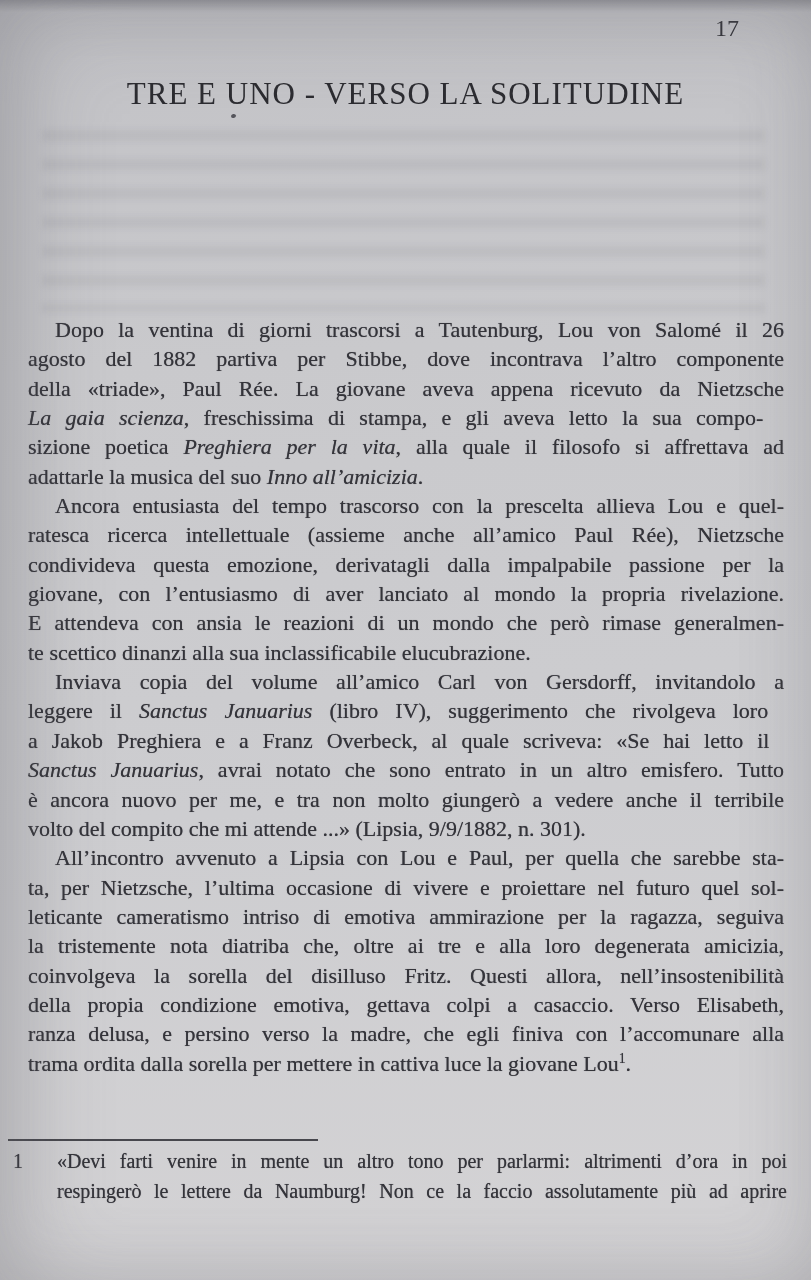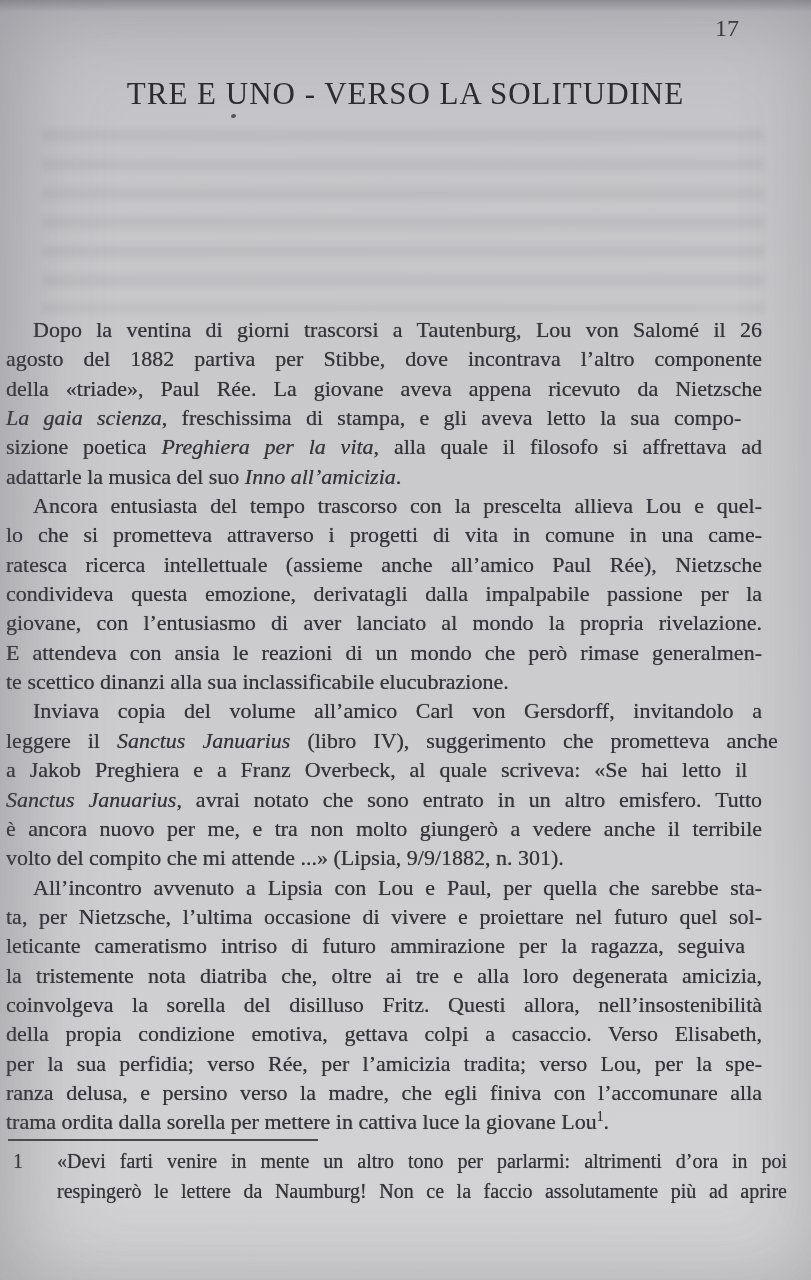--- a/index.html
+++ b/index.html
@@ -41,21 +41,21 @@
   .chapter-title{
     position:absolute;top:63px;left:0;right:0;z-index:2;
     text-align:center;font-size:31px;line-height:37px;letter-spacing:1px;
     color:var(--ink-title);white-space:nowrap;
   }
   .ink-speck{
     position:absolute;left:231px;top:114px;width:5px;height:4px;z-index:2;
     background:#55555c;border-radius:50%;transform:rotate(-12deg);
   }
   .body-text{
-    position:absolute;left:6px;top:315px;width:756px;z-index:2;
+    position:absolute;left:28px;top:315px;width:756px;z-index:2;
   }
   .line{
     white-space:nowrap;height:29.35px;line-height:29.35px;font-size:22px;
     text-align:left;color:var(--ink);
     text-shadow:0 0 0.7px rgba(52,52,60,0.75);
   }
   .line.indent{text-indent:27px;}
   .it{font-style:italic;}
   sup{font-size:0.62em;line-height:0;vertical-align:super;}
   .footnote-rule{
@@ -82,39 +82,37 @@
   <div class="ink-speck"></div>
 
   <div class="body-text" id="body-text">
       <div class="line indent j" style="word-spacing: 8.86px;"><span>Dopo la ventina di giorni trascorsi a Tautenburg, Lou von Salomé il 26</span></div>
       <div class="line j" style="word-spacing: 14.49px;"><span>agosto del 1882 partiva per Stibbe, dove incontrava l’altro componente</span></div>
       <div class="line j" style="word-spacing: 11.58px;"><span>della «triade», Paul Rée. La giovane aveva appena ricevuto da Nietzsche</span></div>
       <div class="line j" style="word-spacing: 8.83px;"><span class="it">La gaia scienza</span><span>, freschissima di stampa, e gli aveva letto la sua compo-</span></div>
       <div class="line j" style="word-spacing: 9.29px;"><span>sizione poetica </span><span class="it">Preghiera per la vita</span><span>, alla quale il filosofo si affrettava ad</span></div>
       <div class="line"><span>adattarle la musica del suo </span><span class="it">Inno all’amicizia</span><span>.</span></div>
       <div class="line indent j" style="word-spacing: 7.35px;"><span>Ancora entusiasta del tempo trascorso con la prescelta allieva Lou e quel-</span></div>
-      <div class="line j" style="word-spacing: 9.42px;"><span>lo che si prometteva attraverso i progetti di vita in comune in una came-</span></div>
       <div class="line j" style="word-spacing: 12.88px;"><span>ratesca ricerca intellettuale (assieme anche all’amico Paul Rée), Nietzsche</span></div>
       <div class="line j" style="word-spacing: 12.11px;"><span>condivideva questa emozione, derivatagli dalla impalpabile passione per la</span></div>
       <div class="line j" style="word-spacing: 9.74px;"><span>giovane, con l’entusiasmo di aver lanciato al mondo la propria rivelazione.</span></div>
       <div class="line j" style="word-spacing: 7.51px;"><span>E attendeva con ansia le reazioni di un mondo che però rimase generalmen-</span></div>
       <div class="line"><span>te scettico dinanzi alla sua inclassificabile elucubrazione.</span></div>
       <div class="line indent j" style="word-spacing: 13.16px;"><span>Inviava copia del volume all’amico Carl von Gersdorff, invitandolo a</span></div>
-      <div class="line j" style="word-spacing: 11.5px;"><span>leggere il </span><span class="it">Sanctus Januarius</span><span> (libro IV), suggerimento che prometteva anche</span></div>
+      <div class="line j" style="word-spacing: 11.5px;"><span>leggere il </span><span class="it">Sanctus Januarius</span><span> (libro IV), suggerimento che rivolgeva loro</span></div>
       <div class="line j" style="word-spacing: 8.44px;"><span>a Jakob Preghiera e a Franz Overbeck, al quale scriveva: «Se hai letto il</span></div>
       <div class="line j" style="word-spacing: 8.46px;"><span class="it">Sanctus Januarius</span><span>, avrai notato che sono entrato in un altro emisfero. Tutto</span></div>
       <div class="line j" style="word-spacing: 7.01px;"><span>è ancora nuovo per me, e tra non molto giungerò a vedere anche il terribile</span></div>
       <div class="line"><span>volto del compito che mi attende ...» (Lipsia, 9/9/1882, n. 301).</span></div>
       <div class="line indent j" style="word-spacing: 6.33px;"><span>All’incontro avvenuto a Lipsia con Lou e Paul, per quella che sarebbe sta-</span></div>
       <div class="line j" style="word-spacing: 6.19px;"><span>ta, per Nietzsche, l’ultima occasione di vivere e proiettare nel futuro quel sol-</span></div>
-      <div class="line j" style="word-spacing: 8.53px;"><span>leticante cameratismo intriso di futuro ammirazione per la ragazza, seguiva</span></div>
+      <div class="line j" style="word-spacing: 8.53px;"><span>leticante cameratismo intriso di emotiva ammirazione per la ragazza, seguiva</span></div>
       <div class="line j" style="word-spacing: 8.64px;"><span>la tristemente nota diatriba che, oltre ai tre e alla loro degenerata amicizia,</span></div>
       <div class="line j" style="word-spacing: 13.09px;"><span>coinvolgeva la sorella del disilluso Fritz. Questi allora, nell’insostenibilità</span></div>
       <div class="line j" style="word-spacing: 11.15px;"><span>della propia condizione emotiva, gettava colpi a casaccio. Verso Elisabeth,</span></div>
-      <div class="line j" style="word-spacing: 7.83px;"><span>per la sua perfidia; verso Rée, per l’amicizia tradita; verso Lou, per la spe-</span></div>
       <div class="line j" style="word-spacing: 7.01px;"><span>ranza delusa, e persino verso la madre, che egli finiva con l’accomunare alla</span></div>
       <div class="line"><span>trama ordita dalla sorella per mettere in cattiva luce la giovane Lou</span><sup>1</sup><span>.</span></div>
     </div>
 
   <div class="footnote-rule"></div>
   <div class="footnote">
     <span class="fn-marker">1</span>
     <div class="fn-lines" id="fn-lines">
         <div class="line j" style="word-spacing: 8.95px;"><span>«Devi farti venire in mente un altro tono per parlarmi: altrimenti d’ora in poi</span></div>
         <div class="line j" style="word-spacing: 7.55px;"><span>respingerò le lettere da Naumburg! Non ce la faccio assolutamente più ad aprire</span></div>

